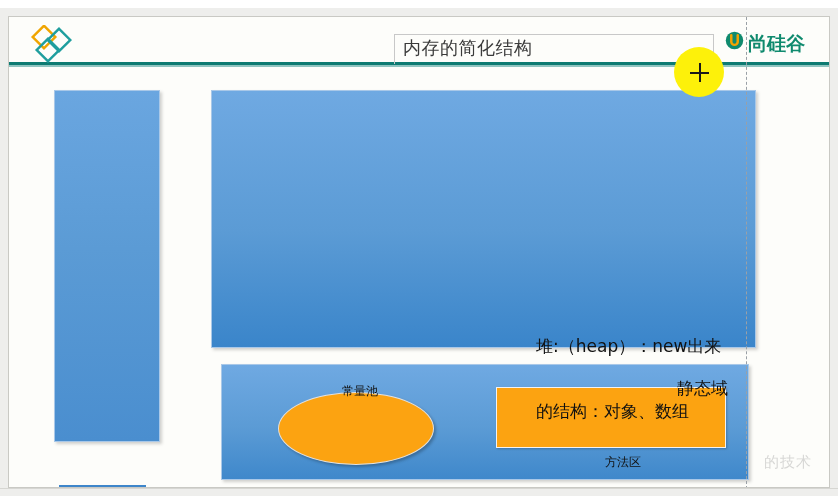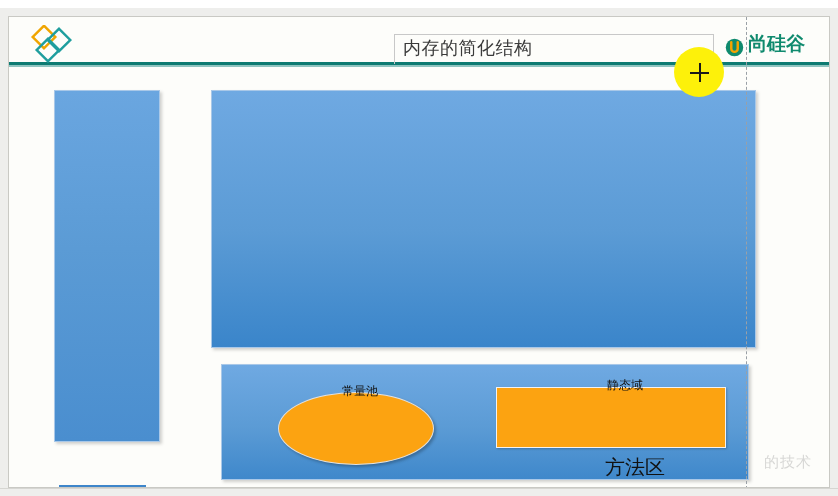--- a/index.html
+++ b/index.html
@@ -108,21 +108,21 @@
     color: #3a3a3a;
     letter-spacing: 0.5px;
     white-space: nowrap;
   }
 
   
   .logo-right {
     position: absolute;
     left: 716px; top: 14px;
     display: flex;
-    align-items: flex-end;
+    align-items: flex-start;
     gap: 4px;
   }
   .logo-mark {
     width: 19px; height: 19px;
     position: relative;
   }
   .brand-text {
     font-size: 19px;
     font-weight: bold;
     color: #0f8a6e;
@@ -189,27 +189,27 @@
     left: 527px; top: 275px;
     font-size: 17px;
   }
 
   .lbl-pool {
     left: 333px; top: 367px;
     font-size: 12px;
   }
 
   .lbl-static {
-    left: 598px; top: 361px;
-    font-size: 12px;
+    left: 668px; top: 361px;
+    font-size: 17px;
   }
 
   .lbl-method {
     left: 596px; top: 438px;
-    font-size: 20px;
+    font-size: 12px;
   }
 
   .lbl-stack {
     left: 50px; top: 422px;
     font-size: 17px;
     line-height: 1.32;
   }
   .sel-hl {
     background: #3e86ca;
     color: #111111;
@@ -291,20 +291,24 @@
       </svg>
       <span class="brand-text">尚硅谷</span>
     </div>
 
     <div class="shape rect-stack"></div>
     <div class="shape rect-heap"></div>
     <div class="shape rect-method"></div>
     <div class="shape rect-static"></div>
     <div class="shape ellipse-pool"></div>
 
+    <div class="lbl lbl-heap">
+      <div>堆:（heap）：new出来</div>
+      <div>的结构：对象、数组</div>
+    </div>
 
     <div class="lbl lbl-pool">常量池</div>
 
     <div class="lbl lbl-static">静态域</div>
 
     <div class="lbl lbl-method">方法区</div>
 
     <div class="lbl lbl-stack">
       <div><span class="sel-hl">栈: (stack)</span><span>：局</span></div>
       

